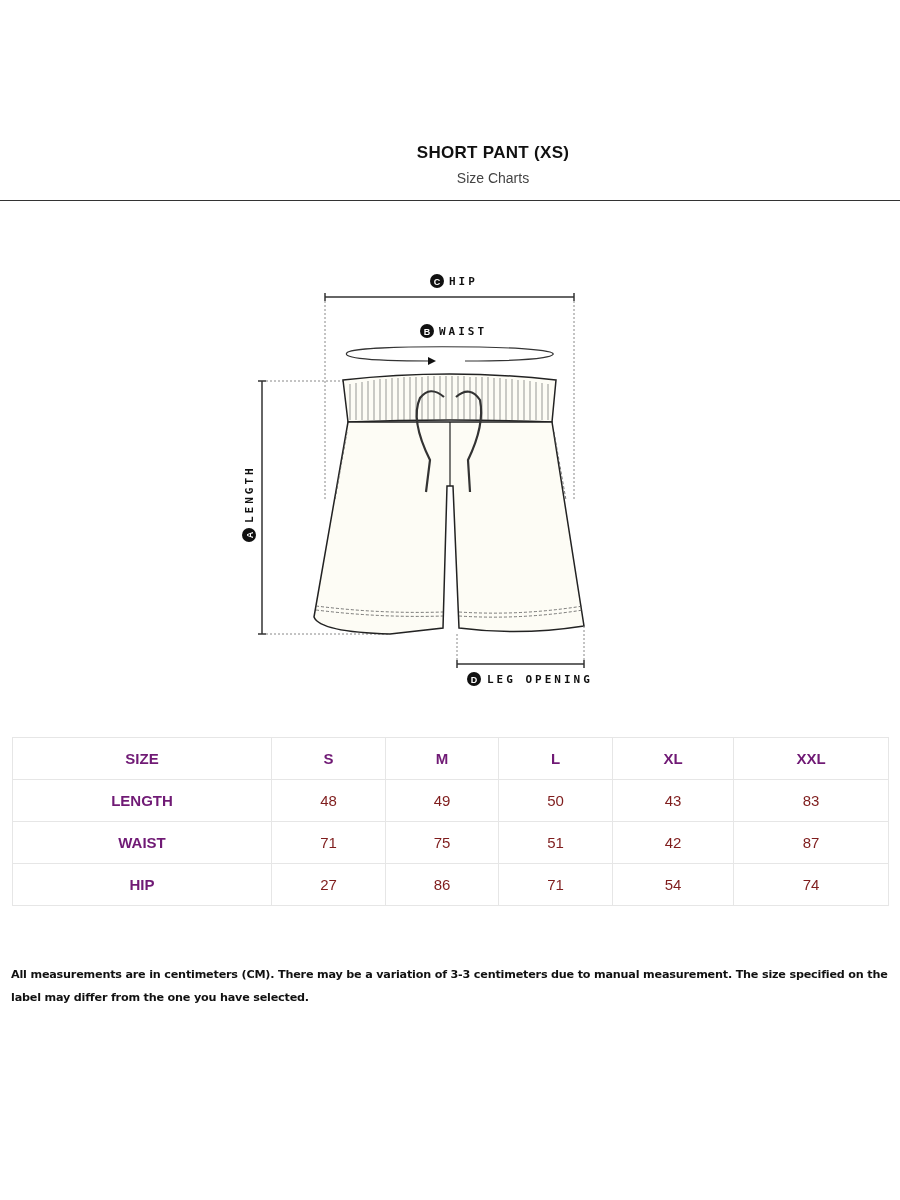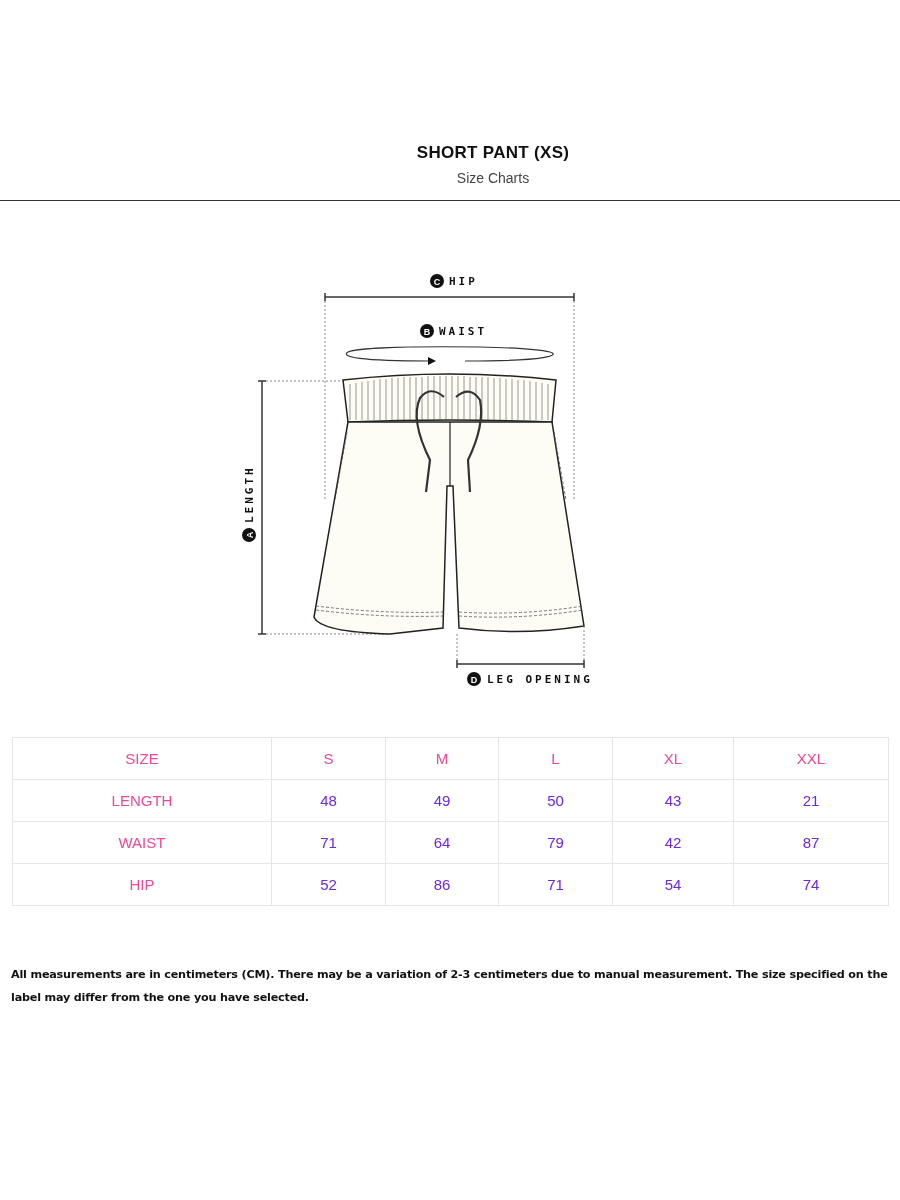--- a/index.html
+++ b/index.html
@@ -6,22 +6,22 @@
   body { width:900px; height:1200px; position:relative; overflow:hidden; font-family:"Liberation Sans", sans-serif; color:#111; }
   .header { position:absolute; top:143px; left:0; width:900px; text-align:center;padding-left:43px; }
   .title { font-size:17px; font-weight:bold; letter-spacing:0.3px; color:#111; }
   .subtitle { font-size:14px; color:#444; margin-top:7px; }
   .divider { position:absolute; top:200px; left:0; width:900px; height:1px; background:#333; }
   .diagram { position:absolute; left:230px; top:260px; width:380px; height:440px; }
   .diagram svg { width:380px; height:440px; display:block; }
   .lbl { font-family:"DejaVu Sans Mono", monospace; font-size:11px; letter-spacing:3px; font-weight:bold; fill:#111; }
   .badge-txt { font-family:"Liberation Sans", sans-serif; font-size:9px; font-weight:bold; fill:#fff; }
   table.sizes { position:absolute; top:737px; left:12px; width:876px; border-collapse:collapse; table-layout:fixed; }
-  table.sizes td { border:1px solid #e6e6e6; height:41px; text-align:center; vertical-align:middle; font-size:15px; color:#6d28d9; padding:0; }
-  table.sizes td.hd { font-weight:normal; color:#ec4899; }
+  table.sizes td { border:1px solid #e6e6e6; height:41px; text-align:center; vertical-align:middle; font-size:15px; color:#7f1d1d; padding:0; }
+  table.sizes td.hd { font-weight:bold; color:#701a75; }
   .note { position:absolute; top:963px; left:11px; width:885px; font-family:"DejaVu Sans", sans-serif; font-size:11.2px; font-weight:bold; line-height:23px; color:#111; letter-spacing:-0.2px; }
 </style>
 </head>
 <body>
 
 <div class="header">
   <div class="title">SHORT PANT (XS)</div>
   <div class="subtitle">Size Charts</div>
 </div>
 <div class="divider"></div>
@@ -146,34 +146,34 @@
     <td class="hd">L</td>
     <td class="hd">XL</td>
     <td class="hd">XXL</td>
   </tr>
   <tr>
     <td class="hd">LENGTH</td>
     <td>48</td>
     <td>49</td>
     <td>50</td>
     <td>43</td>
-    <td>21</td>
+    <td>83</td>
   </tr>
   <tr>
     <td class="hd">WAIST</td>
     <td>71</td>
-    <td>64</td>
-    <td>79</td>
+    <td>75</td>
+    <td>51</td>
     <td>42</td>
     <td>87</td>
   </tr>
   <tr>
     <td class="hd">HIP</td>
-    <td>52</td>
+    <td>27</td>
     <td>86</td>
     <td>71</td>
     <td>54</td>
     <td>74</td>
   </tr>
 </tbody>
   </table>
 
-<div class="note">All measurements are in centimeters (CM). There may be a variation of 2-3 centimeters due to manual measurement. The size specified on the label may differ from the one you have selected.</div>
+<div class="note">All measurements are in centimeters (CM). There may be a variation of 3-3 centimeters due to manual measurement. The size specified on the label may differ from the one you have selected.</div>
 
 </body></html>

